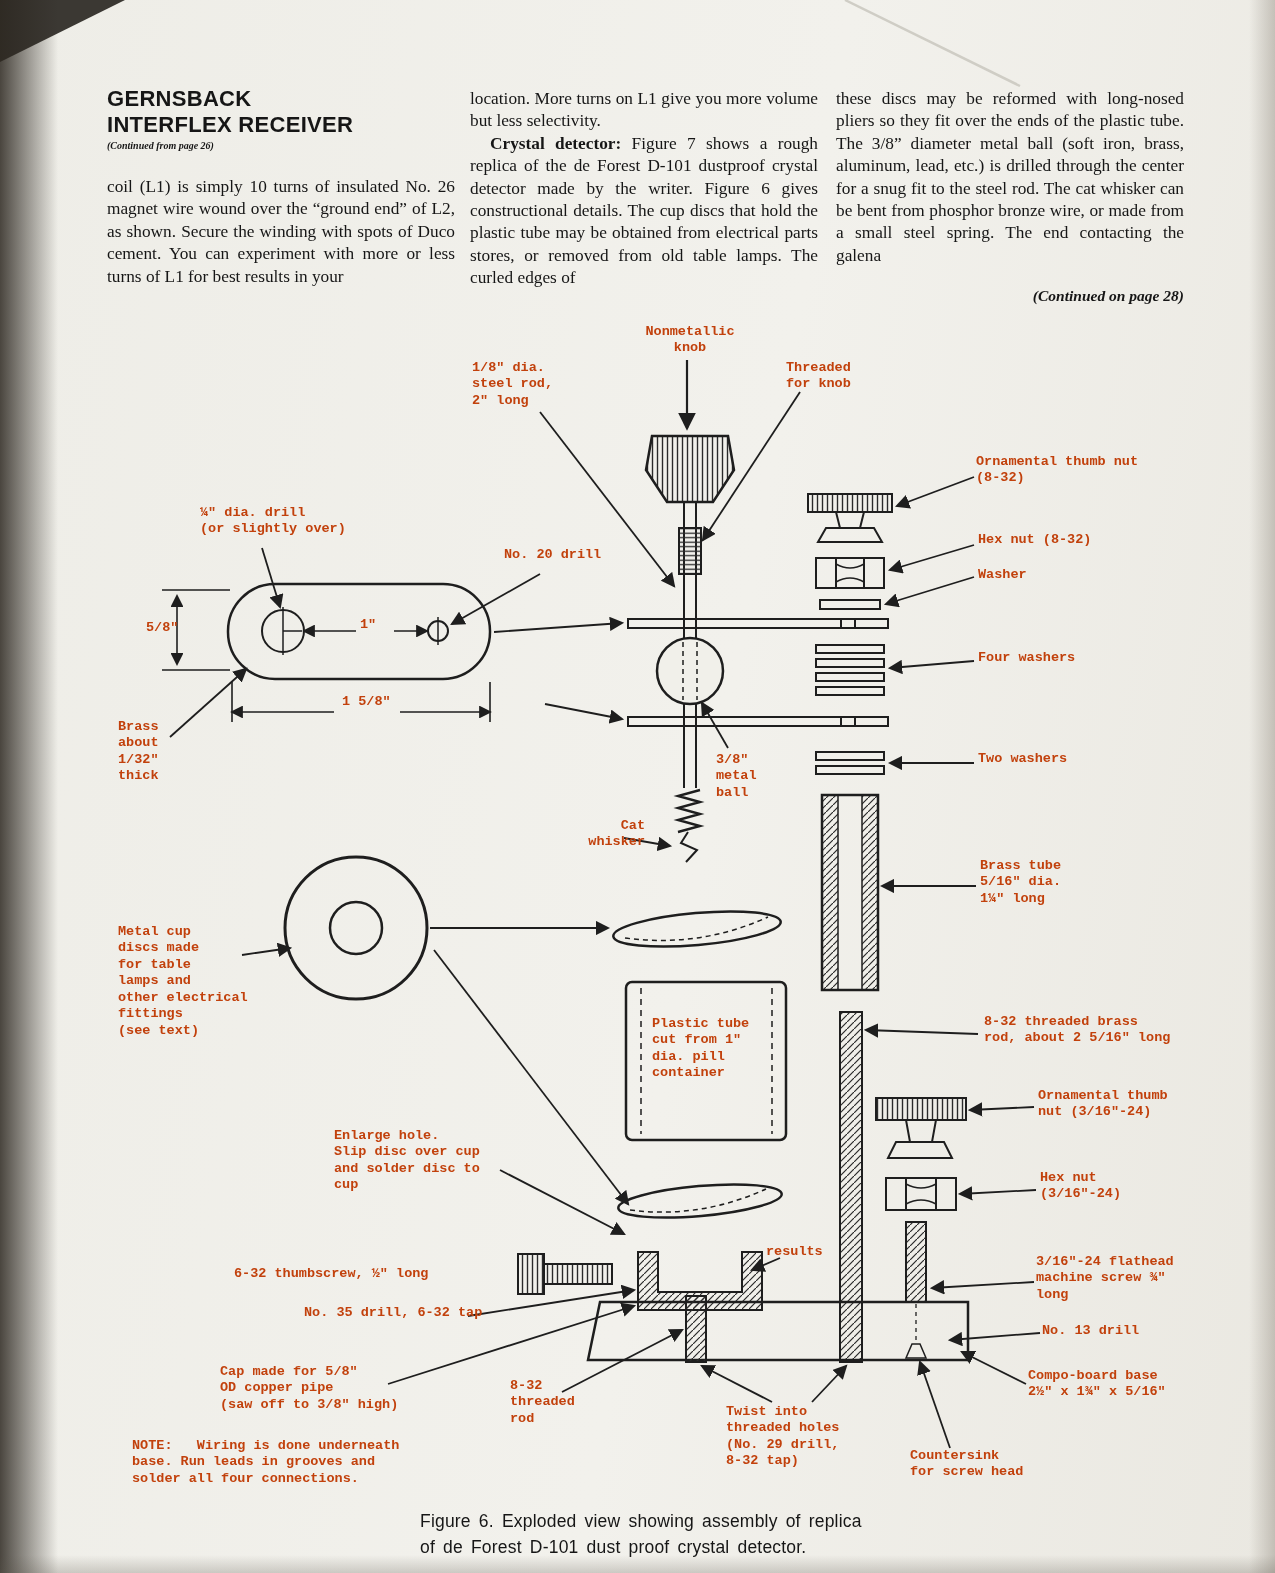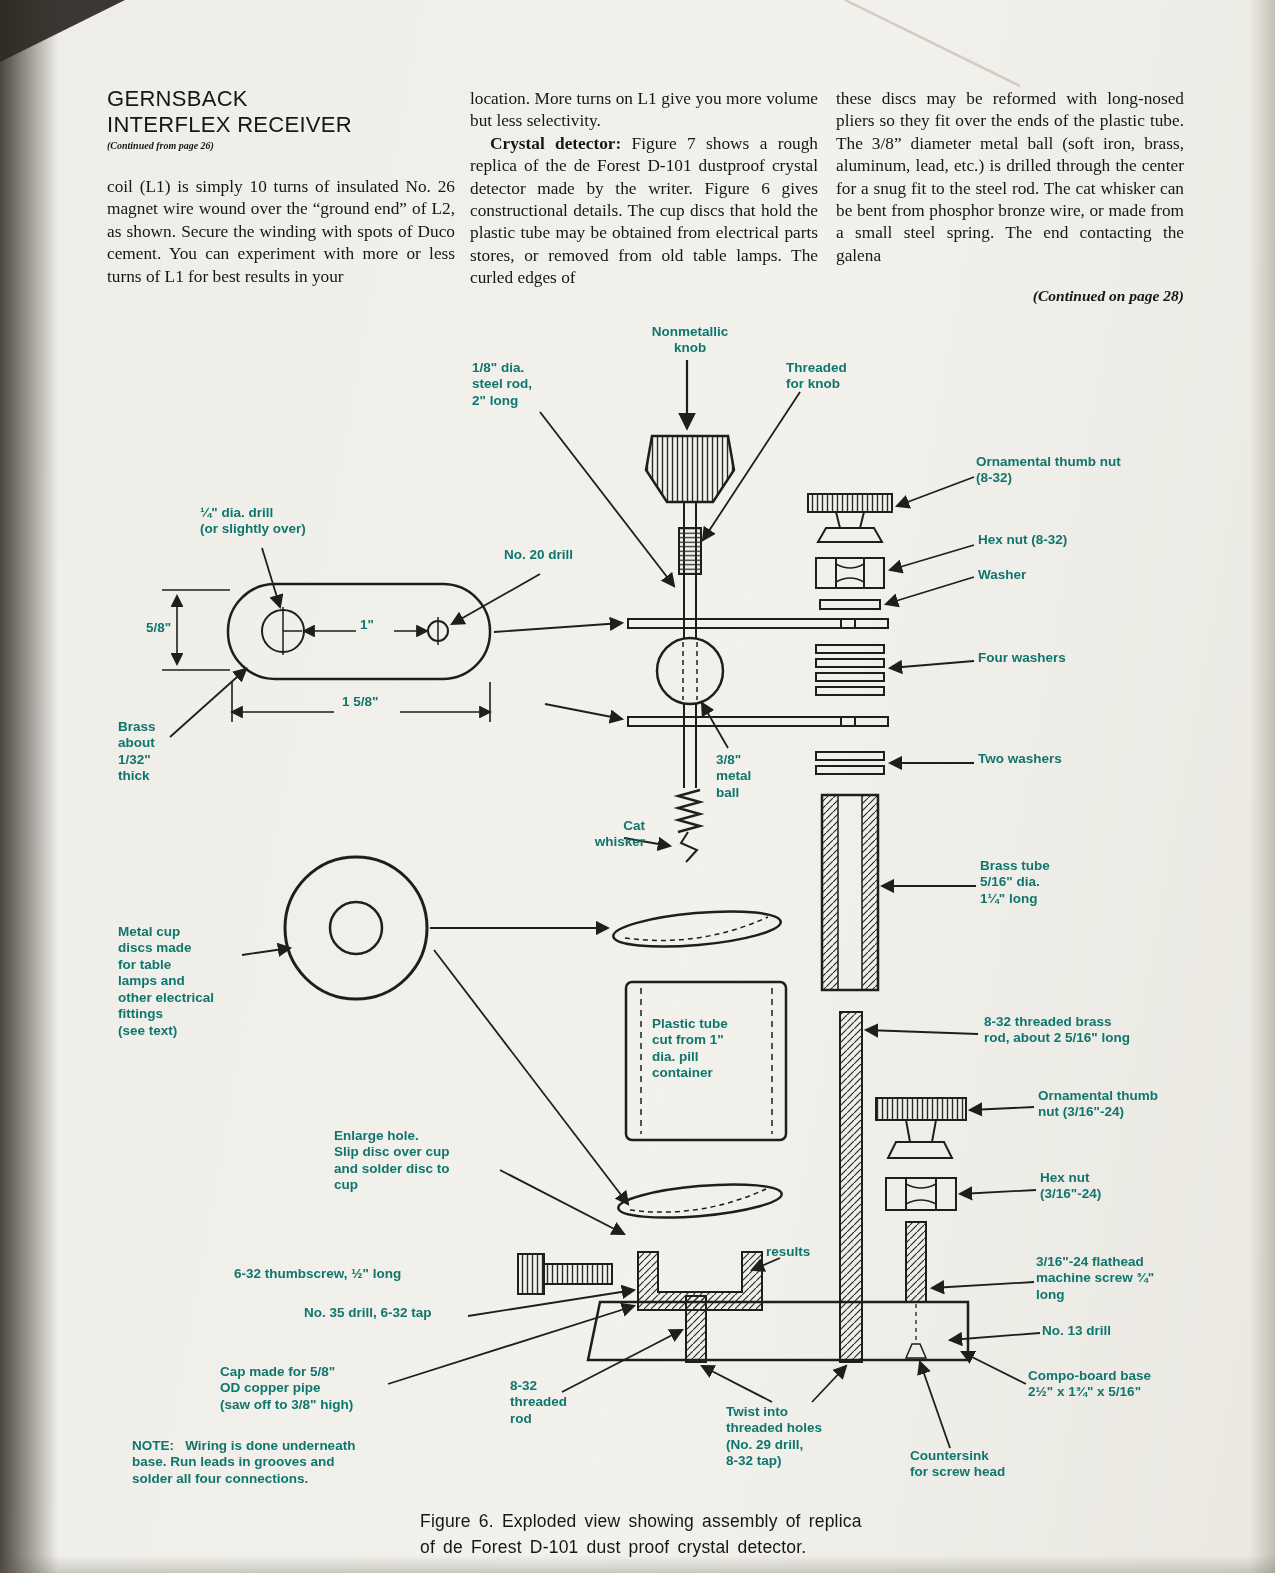--- a/index.html
+++ b/index.html
@@ -14,32 +14,32 @@
   .scan-left{position:absolute;left:0;top:0;width:58px;height:100%;
     background:linear-gradient(90deg,rgba(45,40,33,.85),rgba(45,40,33,0));z-index:3;pointer-events:none}
   .scan-corner{position:absolute;left:0;top:0;width:125px;height:62px;background:#27241f;
     clip-path:polygon(0 0,100% 0,0 100%);opacity:.9;z-index:3;pointer-events:none}
   .scan-right{position:absolute;right:0;top:0;width:26px;height:100%;
     background:linear-gradient(270deg,rgba(120,112,100,.35),rgba(120,112,100,0));z-index:3;pointer-events:none}
   .scan-bottom{position:absolute;left:0;bottom:0;width:100%;height:18px;
     background:linear-gradient(0deg,rgba(90,84,74,.25),rgba(90,84,74,0));z-index:3;pointer-events:none}
 
   .hdr-title{position:absolute;left:107px;top:86px;font-family:"Liberation Sans",sans-serif;
-    font-weight:normal;font-size:22px;line-height:1.16;letter-spacing:.3px;white-space:pre-line;z-index:2}
+    font-weight:bold;font-size:22px;line-height:1.16;letter-spacing:.3px;white-space:pre-line;z-index:2}
   .hdr-cont{position:absolute;left:107px;top:140px;font-style:italic;font-weight:600;font-size:10px;z-index:2}
 
   .col{position:absolute;width:348px;font-size:17.3px;line-height:1.295;text-align:justify;z-index:2}
   .col p + p{text-indent:20px}
   #col1{left:107px;top:176px}
   #col2{left:470px;top:88px}
   #col3{left:836px;top:88px}
   .cont-on{display:block;text-align:right;font-style:italic;font-weight:600;font-size:15.5px;margin-top:19px}
 
-  .lbl{position:absolute;font-family:Liberation Sans, sans-serif;font-weight:bold;
-    font-size:13.5px;line-height:1.22;color:#0f766e;white-space:pre-line;z-index:2}
+  .lbl{position:absolute;font-family:Liberation Mono, monospace;font-weight:bold;
+    font-size:13.5px;line-height:1.22;color:#c2410c;white-space:pre-line;z-index:2}
 
   .caption{position:absolute;left:420px;top:1508px;width:520px;font-family:"Liberation Sans",sans-serif;
     font-size:17.5px;line-height:1.5;letter-spacing:.2px;word-spacing:3px;white-space:pre-line;z-index:2}
 
   svg.diagram{position:absolute;left:0;top:0;width:1275px;height:1573px;z-index:1}
 </style>
 </head>
 <body>
 
 <div class="scan-corner"></div>

